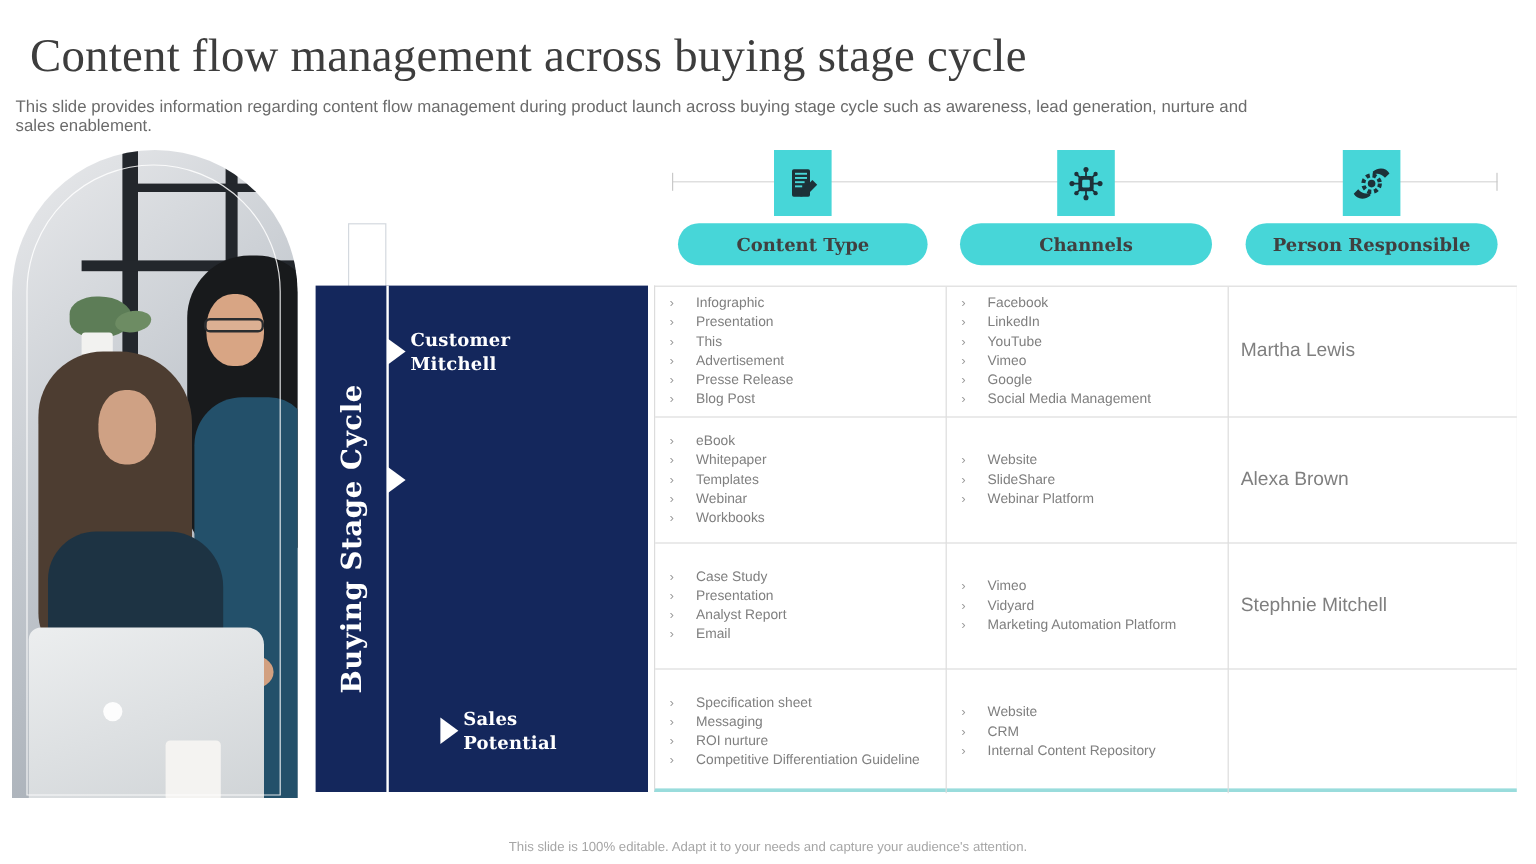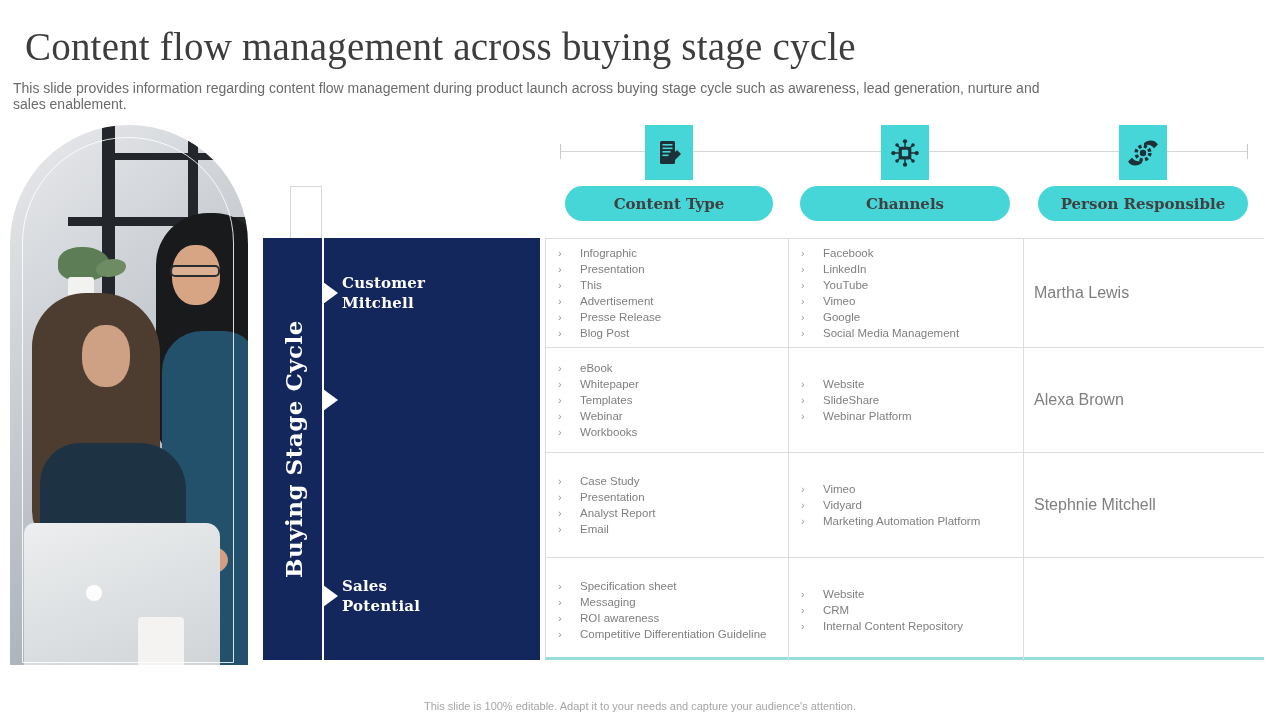--- a/index.html
+++ b/index.html
@@ -186,21 +186,21 @@
     <div class="stage" style="top:238px;height:0;top:0;height:109px;">
       <div class="stage-arrow"></div>
       <div class="stage-label">
         <div>Customer</div>
         <div>Mitchell</div>
       </div>
     </div>
     <div class="stage" style="top:109px;height:105px;">
       <div class="stage-arrow"></div>
     </div>
-    <div class="stage" style="top:306px;height:103px;">
+    <div class="stage" style="top:319px;height:103px;margin-left:44px;">
       <div class="stage-arrow"></div>
       <div class="stage-label">
         <div>Sales</div>
         <div>Potential</div>
       </div>
     </div>
   </div>
 
   <div class="grid">
 
@@ -347,21 +347,21 @@
         <li>
             <span class="b">›</span>
             <span class="t">Specification sheet</span>
           </li>
         <li>
             <span class="b">›</span>
             <span class="t">Messaging</span>
           </li>
         <li>
             <span class="b">›</span>
-            <span class="t">ROI awareness</span>
+            <span class="t">ROI nurture</span>
           </li>
         <li>
             <span class="b">›</span>
             <span class="t">Competitive Differentiation Guideline</span>
           </li>
       </ul>
     </div>
     <div class="cell last-row">
       <ul>
         <li>

